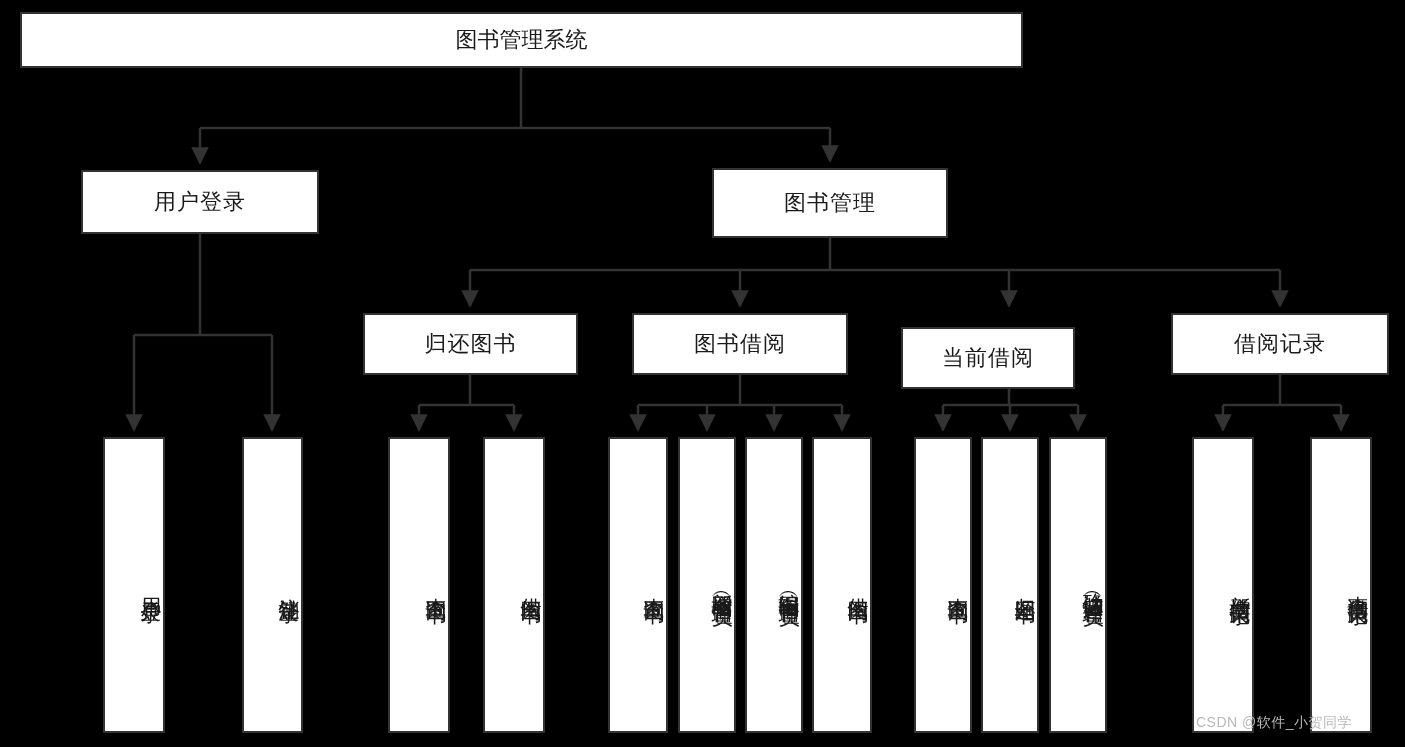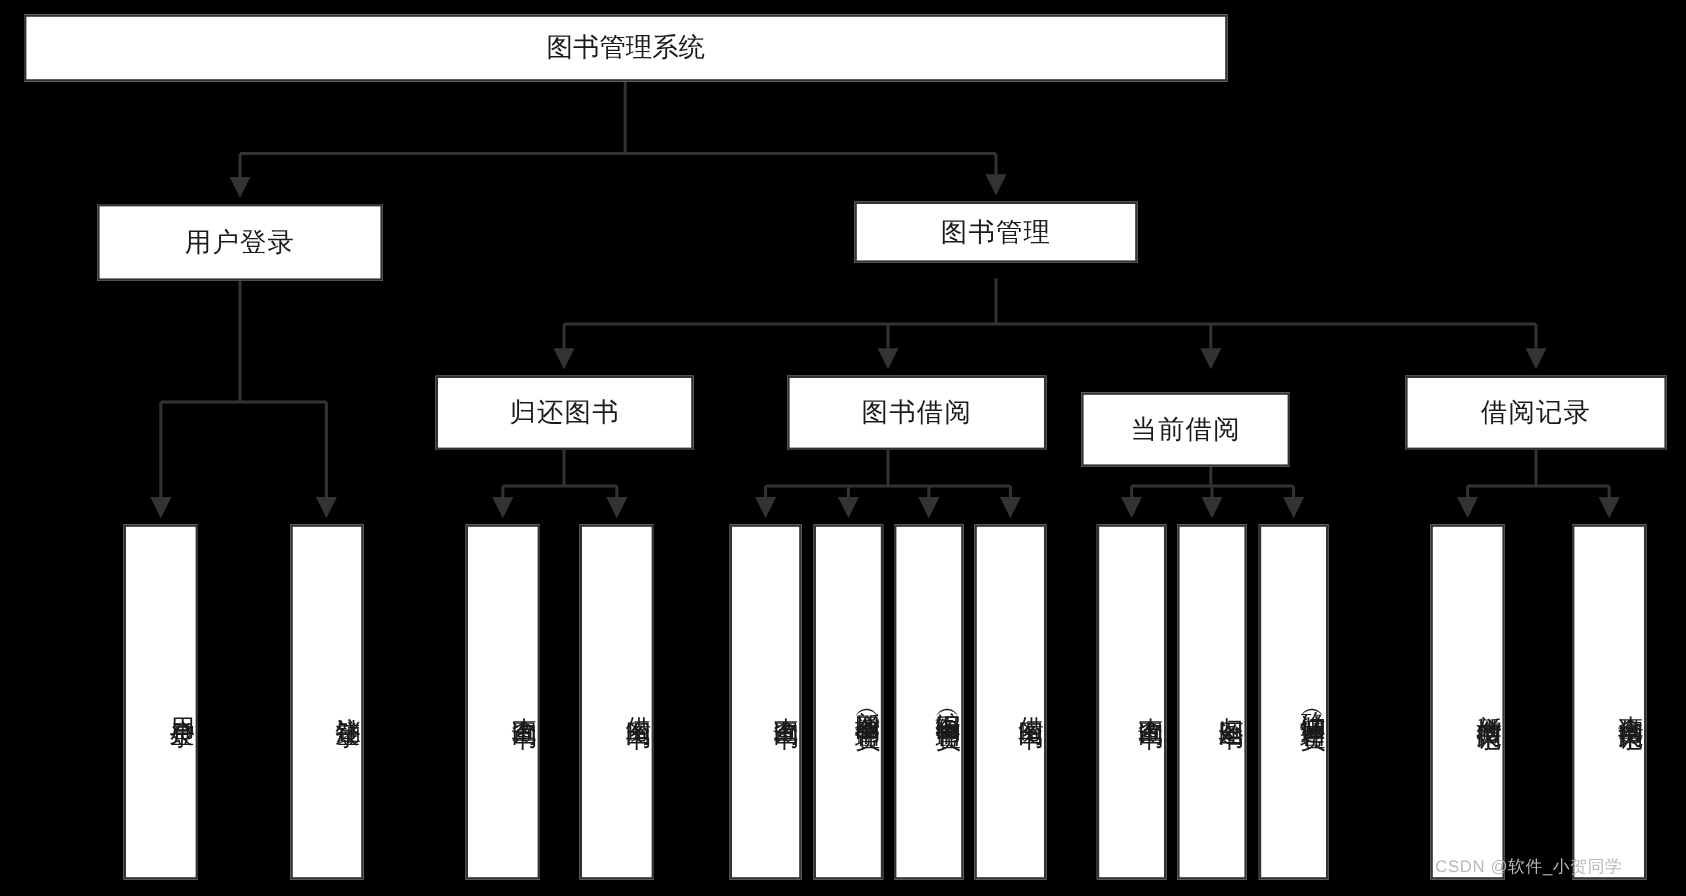--- a/index.html
+++ b/index.html
@@ -71,28 +71,28 @@
     </g>
   </svg>
 
   <div class="node root" id="n-root" style="left: 20px; top: 12px; width: 1003px; height: 56px;">
     <span>图书管理系统</span>
   </div>
 
   <div class="node h" id="n-l2-0" style="left: 81px; top: 170px; width: 238px; height: 64px;">
     <span>用户登录</span>
   </div>
-  <div class="node h" id="n-l2-1" style="left: 712px; top: 168px; width: 236px; height: 51px; justify-content: center;">
+  <div class="node h" id="n-l2-1" style="left: 712px; top: 168px; width: 236px; height: 70px; justify-content: center;">
     <span>图书管理</span>
   </div>
 
   <div class="node h" id="n-l3-0" style="left: 363px; top: 313px; width: 215px; height: 62px;">
     <span>归还图书</span>
   </div>
-  <div class="node h" id="n-l3-1" style="left: 632px; top: 313px; width: 216px; height: 62px; margin-left: 24px;">
+  <div class="node h" id="n-l3-1" style="left: 632px; top: 313px; width: 216px; height: 62px;">
     <span>图书借阅</span>
   </div>
   <div class="node h" id="n-l3-2" style="left: 901px; top: 327px; width: 174px; height: 62px; justify-content: center;">
     <span>当前借阅</span>
   </div>
   <div class="node h" id="n-l3-3" style="left: 1171px; top: 313px; width: 218px; height: 62px;">
     <span>借阅记录</span>
   </div>
 
   <div class="node v" id="n-lf-0" style="left: 103px; top: 437px; width: 62px; height: 296px;">

